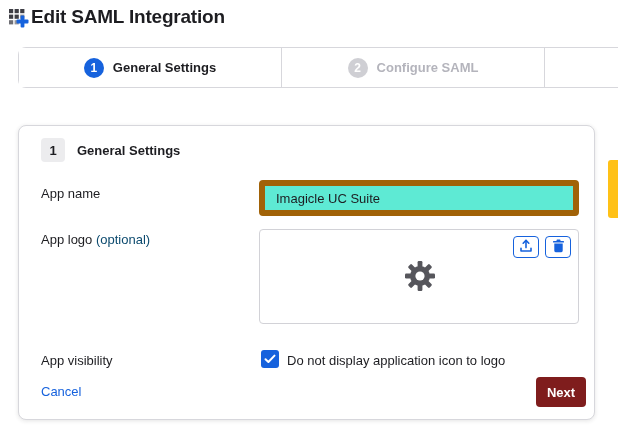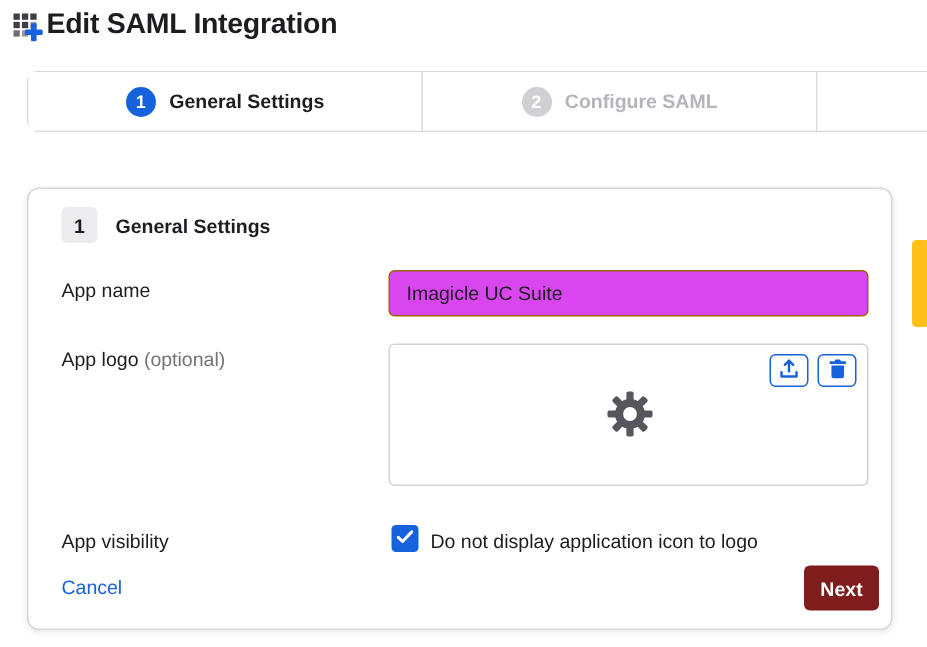--- a/index.html
+++ b/index.html
@@ -29,25 +29,25 @@
   
   .card{position:absolute;left:18px;top:125px;width:577px;height:295px;box-sizing:border-box;
         border:1px solid #d7d7dc;border-radius:8px;background:#fff;
         box-shadow:0 1px 4px rgba(29,29,33,.12);}
   .card-header{position:absolute;left:22px;top:12px;display:flex;align-items:center;gap:12px;}
   .num-badge{width:24px;height:24px;background:#ececee;border-radius:4px;display:flex;
              align-items:center;justify-content:center;font-size:13px;font-weight:700;color:#1d1d21;}
   .section-title{font-size:13px;font-weight:700;color:#1d1d21;}
 
   .field-label{position:absolute;left:22px;font-size:13px;color:#1d1d21;line-height:16px;}
-  .optional{color:#737373;}
+  .optional{color:#0c4a6e;}
 
   .text-input{position:absolute;left:240px;top:54px;width:320px;height:31px;box-sizing:border-box;
-              border:1px solid #a16207;border-radius:4px;padding:12px 11px;font-size:13px;
-              color:#1d1d21;font-family:"Liberation Sans",sans-serif;background:#d946ef;outline:none;}
+              border:6px solid #a16207;border-radius:4px;padding:12px 11px;font-size:13px;
+              color:#1d1d21;font-family:"Liberation Sans",sans-serif;background:#5eead4;outline:none;}
 
   .logo-box{position:absolute;left:240px;top:103px;width:320px;height:95px;box-sizing:border-box;
             border:1px solid #d2d2d7;border-radius:4px;background:#fff;}
   .logo-actions{position:absolute;top:6px;right:7px;display:flex;gap:6px;}
   .icon-btn{width:26px;height:22px;box-sizing:border-box;border:1px solid #1662dd;border-radius:4px;
             background:#fff;display:flex;align-items:center;justify-content:center;padding:0;cursor:pointer;}
   .gear-wrap{position:absolute;left:143px;top:29px;width:34px;height:34px;}
 
   .checkbox{position:absolute;left:242px;top:224px;width:18px;height:18px;border-radius:3px;
             background:#1662dd;display:flex;align-items:center;justify-content:center;cursor:pointer;}

